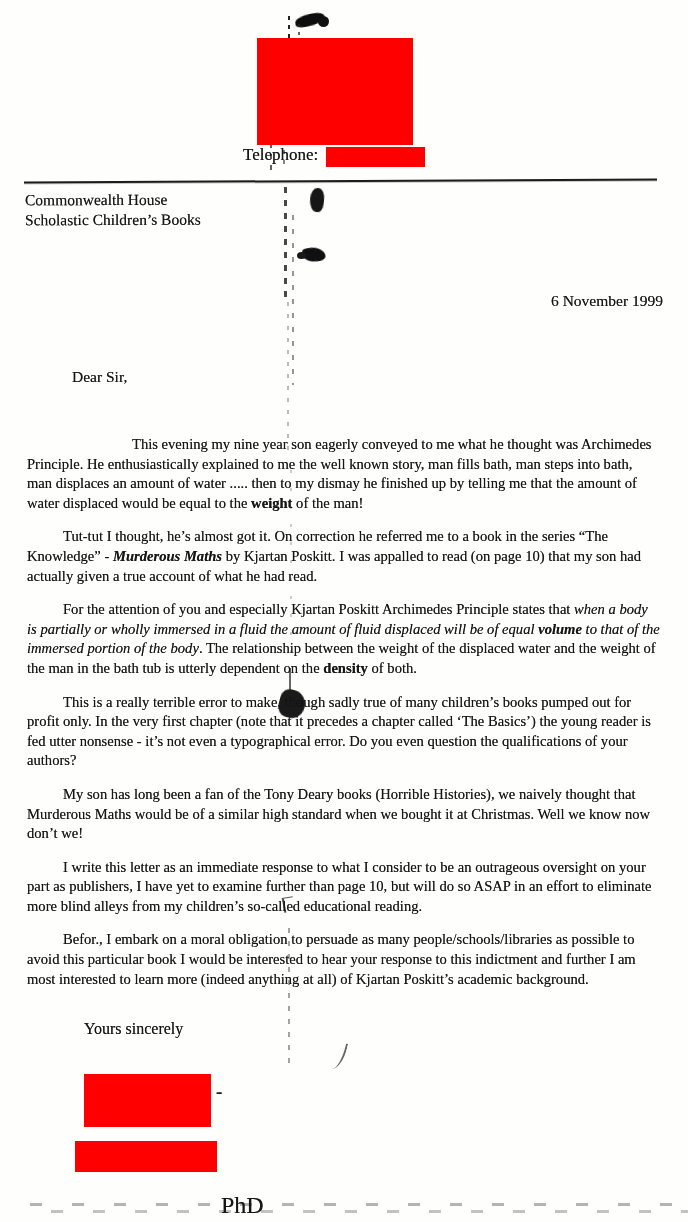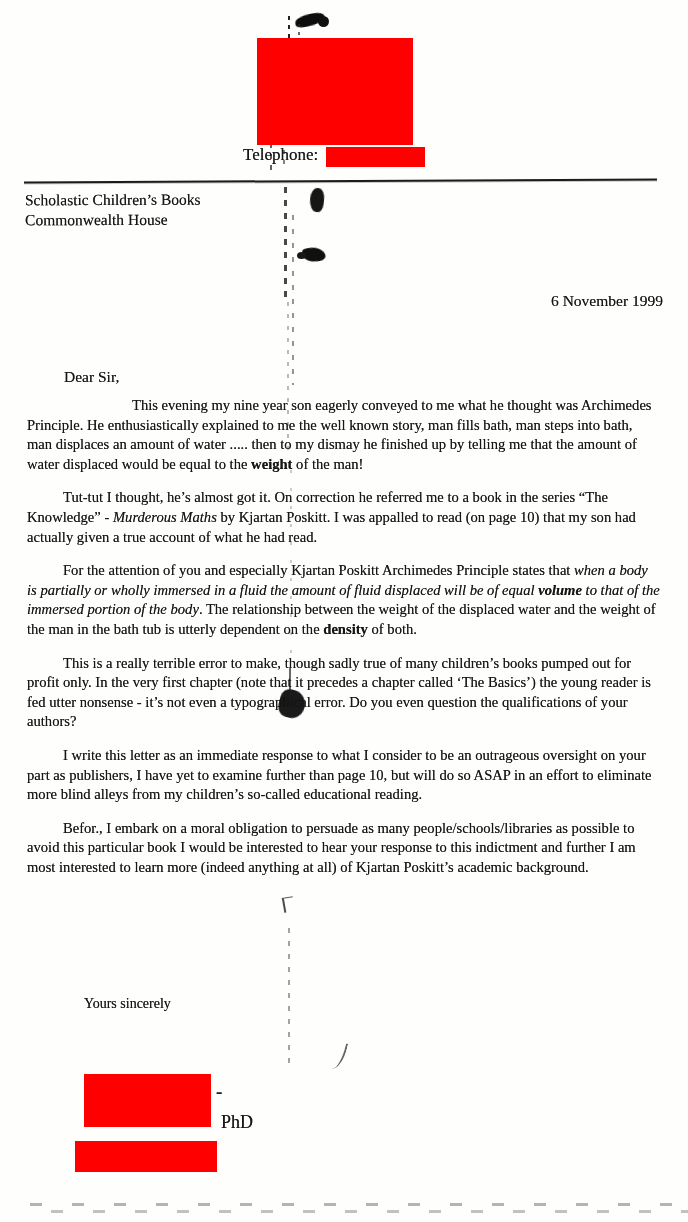--- a/index.html
+++ b/index.html
@@ -15,27 +15,27 @@
   .redaction{position:absolute;background:#ff0000;}
   .redaction-sender{left:257px;top:38px;width:156px;height:107px;}
   .redaction-tel{left:326px;top:147px;width:99px;height:20px;}
   .redaction-sig{left:84px;top:1074px;width:127px;height:53px;}
   .redaction-name{left:75px;top:1141px;width:142px;height:31px;}
   .tel-label{position:absolute;left:243px;top:145px;font-size:17px;}
   .rule{position:absolute;left:24px;top:180px;width:633px;height:2px;background:#1c1c1c;
         transform:rotate(-0.25deg);box-shadow:0 1px 0 rgba(0,0,0,.22);}
   .address{position:absolute;left:25px;top:190px;font-size:15.5px;line-height:20px;transform:rotate(-0.2deg);}
   .date{position:absolute;left:551px;top:292px;font-size:15.5px;}
-  .salutation{position:absolute;left:64px;top:368px;font-size:15.5px;}
+  .salutation{position:absolute;left:72px;top:368px;font-size:15.5px;}
   .body-block{position:absolute;left:27px;top:396px;width:634px;font-size:14.6px;line-height:19.6px;}
   .body-block p{margin:0 0 14px 0;text-indent:36px;}
-  .body-block p.deep{text-indent:105px;}
-  .closing{position:absolute;left:84px;top:996px;font-size:14px;}
+  .body-block p.deep{text-indent:105px;margin-top:39px;}
+  .closing{position:absolute;left:84px;top:1020px;font-size:16px;}
   .sig-dash{position:absolute;left:216px;top:1081px;font-size:19px;font-weight:bold;color:#222;}
-  .credential{position:absolute;left:221px;top:1112px;font-size:18px;}
+  .credential{position:absolute;left:221px;top:1192px;font-size:24px;}
   
   .art{position:absolute;pointer-events:none;}
   .a-top-blob{left:295px;top:14px;width:30px;height:12px;background:#0d0d0d;
               border-radius:60% 40% 70% 30%;transform:rotate(-10deg);filter:blur(.5px);}
   .a-top-blob2{left:318px;top:16px;width:11px;height:11px;background:#101010;border-radius:50%;filter:blur(.4px);}
   .a-top-dash1{left:288px;top:16px;width:2px;height:32px;
                background:repeating-linear-gradient(180deg,#222 0 4px,transparent 4px 9px);}
   .a-top-dash2{left:298px;top:24px;width:2px;height:22px;
                background:repeating-linear-gradient(180deg,rgba(40,40,40,.7) 0 3px,transparent 3px 8px);}
   .a-tel-streak1{left:270px;top:132px;width:2px;height:40px;
@@ -96,33 +96,34 @@
   <div class="art a-bottom-dash2"></div>
 
   <div class="redaction redaction-sender"></div>
 
   <span class="tel-label">Telephone:</span>
   <div class="redaction redaction-tel"></div>
 
   <div class="rule"></div>
 
   <div class="address">
+    <div>Commonwealth House</div>
     <div>Scholastic Children’s Books</div>
-    <div>Commonwealth House</div>
   </div>
 
   <div class="date">6 November 1999</div>
 
   <div class="salutation">Dear Sir,</div>
 
   <div class="body-block">
     <p class="deep"><span>This evening my nine year son eagerly conveyed to me what he thought was Archimedes Principle. He enthusiastically explained to me the well known story, man fills bath, man steps into bath, man displaces an amount of water ..... then to my dismay he finished up by telling me that the amount of water displaced would be equal to the </span><span style="font-weight: bold;">weight</span><span> of the man!</span></p>
-    <p><span>Tut-tut I thought, he’s almost got it. On correction he referred me to a book in the series “The Knowledge”  -  </span><span style="font-style: italic;">Murderous Maths</span><span>  by Kjartan Poskitt. I was appalled to read (on page 10) that my son had actually given a true account of what he had read.</span></p>
+    <p><span>Tut-tut I thought, he’s almost got it. On correction he referred me to a book in the series “The Knowledge”  -  </span><span style="font-style: italic; font-weight: bold;">Murderous Maths</span><span>  by Kjartan Poskitt. I was appalled to read (on page 10) that my son had actually given a true account of what he had read.</span></p>
     <p><span>For the attention of you and especially Kjartan Poskitt Archimedes Principle states that </span><span style="font-style: italic;">when a body is partially or wholly immersed in a fluid the amount of fluid displaced will be of equal </span><span style="font-weight: bold; font-style: italic;">volume</span><span style="font-style: italic;"> to that of the immersed portion of the body</span><span>. The relationship between the weight of the displaced water and the weight of the man in the bath tub is utterly dependent on the </span><span style="font-weight: bold;">density</span><span> of both.</span></p>
     <p><span>This is a really terrible error to make, though sadly true of many children’s books pumped out for profit only. In the very first chapter (note that it precedes a chapter called ‘The Basics’) the young reader is fed utter nonsense - it’s  not even a typographical error. Do you even question the qualifications of your authors?</span></p>
+    <p><span>My son has long been a fan of the Tony Deary books (Horrible Histories), we naively thought that Murderous Maths would be of a similar high standard when we bought it at Christmas. Well we know now don’t we!</span></p>
     <p><span>I write this letter as an immediate response to what I consider to be an outrageous oversight on your part as publishers, I have yet to examine further than page 10, but will do so ASAP in an effort to eliminate more blind alleys from my children’s so-called educational reading.</span></p>
     <p><span>Befor., I embark on a moral obligation to persuade as many people/schools/libraries as possible to avoid this particular book I would be interested to hear your response to this indictment and further I am most interested to learn more (indeed anything at all) of Kjartan Poskitt’s academic background.</span></p>
   </div>
 
   <div class="closing">Yours sincerely</div>
   <div class="redaction redaction-sig"></div>
   <div class="sig-dash">-</div>
   <div class="redaction redaction-name"></div>
   <div class="credential">PhD</div>
 

